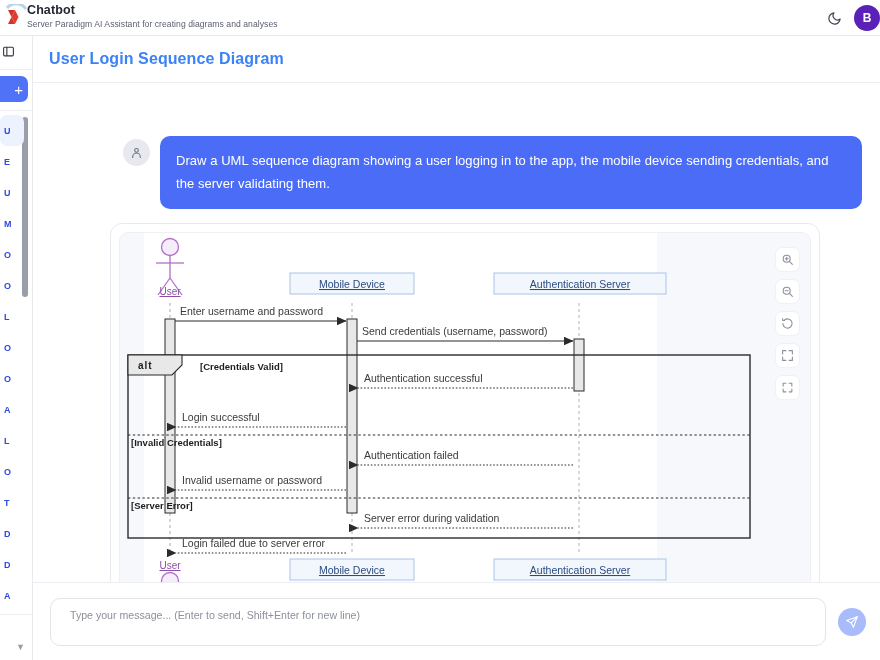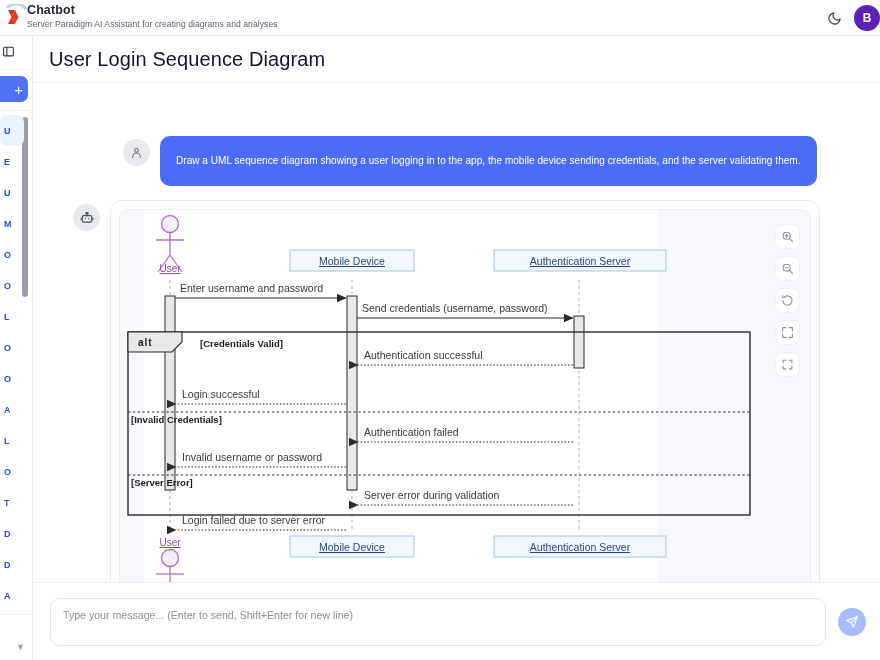--- a/index.html
+++ b/index.html
@@ -99,47 +99,47 @@
   .main {
     position: absolute; left: 33px; top: 36px; width: 847px; height: 624px;
     background: #ffffff; display: flex; flex-direction: column;
   }
   .page-title-bar {
     height: 47px; border-bottom: 1px solid #eceef2;
     display: flex; align-items: center; padding-left: 16px;
     background: #ffffff; flex: 0 0 auto;
   }
   .page-title {
-    font-size: 20px; font-weight: normal; color: #0f172a; letter-spacing: .1px;
+    font-size: 16px; font-weight: bold; color: #3b82f6; letter-spacing: .1px;
   }
 
   .chat-scroll {
     flex: 1 1 auto; position: relative; overflow: hidden;
     background: #ffffff;
   }
 
   
   .msg-user {
     display: flex; align-items: flex-start; gap: 10px;
     padding: 53px 14px 0 90px;
   }
   .user-avatar {
     width: 27px; height: 27px; border-radius: 50%; background: #e7e9ef;
     display: flex; align-items: center; justify-content: center; flex: 0 0 auto;
     margin-top: 3px;
   }
   .bubble-user {
     background: #4a6cf7; color: #ffffff; border-radius: 10px;
     padding: 13px 16px 14px 16px; max-width: 702px;
-    font-size: 10px; line-height: 23px; letter-spacing: .05px;
+    font-size: 13px; line-height: 23px; letter-spacing: .05px;
   }
 
   
   .msg-bot {
-    display: flex; align-items: flex-start; gap: 10px;
+    display: flex; align-items: flex-end; gap: 10px;
     padding: 14px 14px 0 40px;
   }
   .bot-avatar {
     width: 27px; height: 27px; border-radius: 50%; background: #e7e9ef;
     display: flex; align-items: center; justify-content: center; flex: 0 0 auto;
     margin-top: 4px;
   }
   .diagram-card {
     flex: 1 1 auto; background: #ffffff;
     border: 1px solid #e8eaef; border-radius: 12px;
@@ -173,21 +173,21 @@
   .composer {
     flex: 0 0 auto; height: 78px; border-top: 1px solid #eceef2;
     background: #ffffff; display: flex; align-items: center;
     padding: 0 14px 0 17px; gap: 12px;
   }
   .composer-input {
     flex: 1 1 auto; height: 48px; border: 1px solid #e2e4ea;
     border-radius: 10px; background: #ffffff;
     font-family: "Liberation Sans", sans-serif;
     font-size: 10.6px; color: #2a2e3c;
-    padding: 8px 12px; resize: none; outline: none; line-height: 16px;
+    padding: 8px 19px; resize: none; outline: none; line-height: 16px;
   }
   .composer-input::placeholder { color: #8c9099; }
   .send-btn {
     width: 28px; height: 28px; border-radius: 50%; background: #a8bbfb;
     display: flex; align-items: center; justify-content: center;
     cursor: pointer; flex: 0 0 auto; color: #ffffff;
   }
 </style>
 </head>
 <body>

